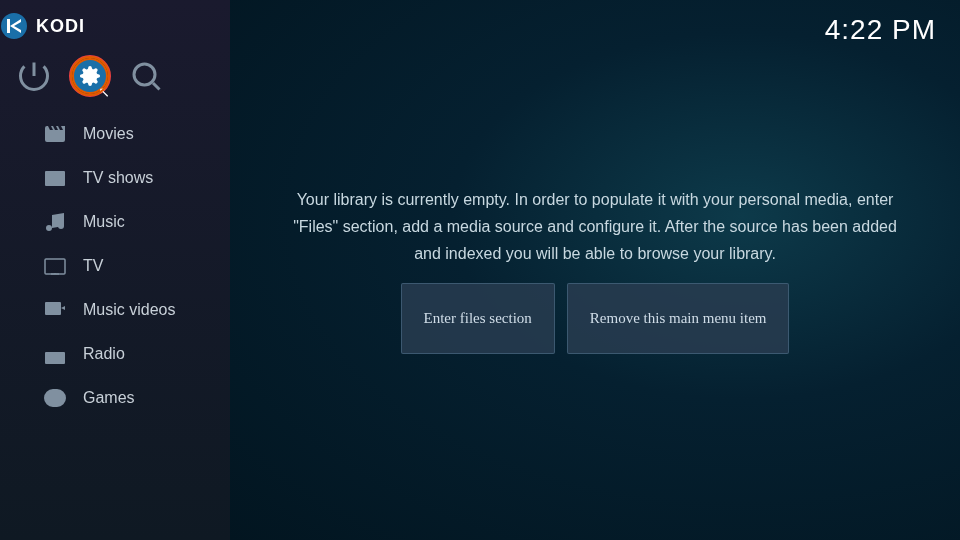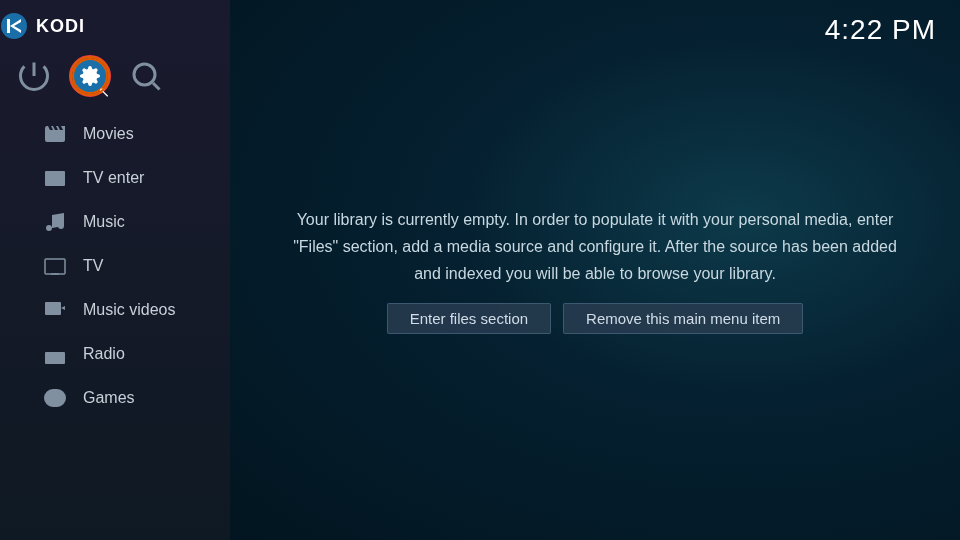--- a/index.html
+++ b/index.html
@@ -160,28 +160,29 @@
       max-width: 680px;
       margin-bottom: 16px;
     }
 
     .action-buttons {
       display: flex;
       gap: 12px;
     }
 
     .action-btn {
-      padding: 6px 22px;
+      padding: 26px 22px;
       background: rgba(40, 60, 80, 0.85);
       border: 1px solid rgba(100, 140, 170, 0.4);
       color: #d0dde8;
       font-size: 15px;
       cursor: pointer;
       border-radius: 2px;
       transition: background 0.15s;
+      font-family: Liberation Serif, serif;
     }
 
     
     svg {
       width: 100%;
       height: 100%;
     }
   </style>
 </head>
 <body>
@@ -240,21 +241,21 @@
       <span class="nav-item-label">Movies</span>
     </div>
 
     <div class="nav-item">
       <div class="nav-icon">
         <svg viewBox="0 0 24 24" fill="#8090a0">
           <rect x="2" y="5" width="20" height="15" rx="1"></rect>
           <path d="M8 20h8M12 20v-1"></path>
         </svg>
       </div>
-      <span class="nav-item-label">TV enter</span>
+      <span class="nav-item-label">TV shows</span>
     </div>
 
     <div class="nav-item">
       <div class="nav-icon">
         <svg viewBox="0 0 24 24" fill="#8090a0">
           <path d="M9 18V5l12-2v13"></path>
           <circle cx="6" cy="18" r="3"></circle>
           <circle cx="18" cy="16" r="3"></circle>
         </svg>
       </div>

